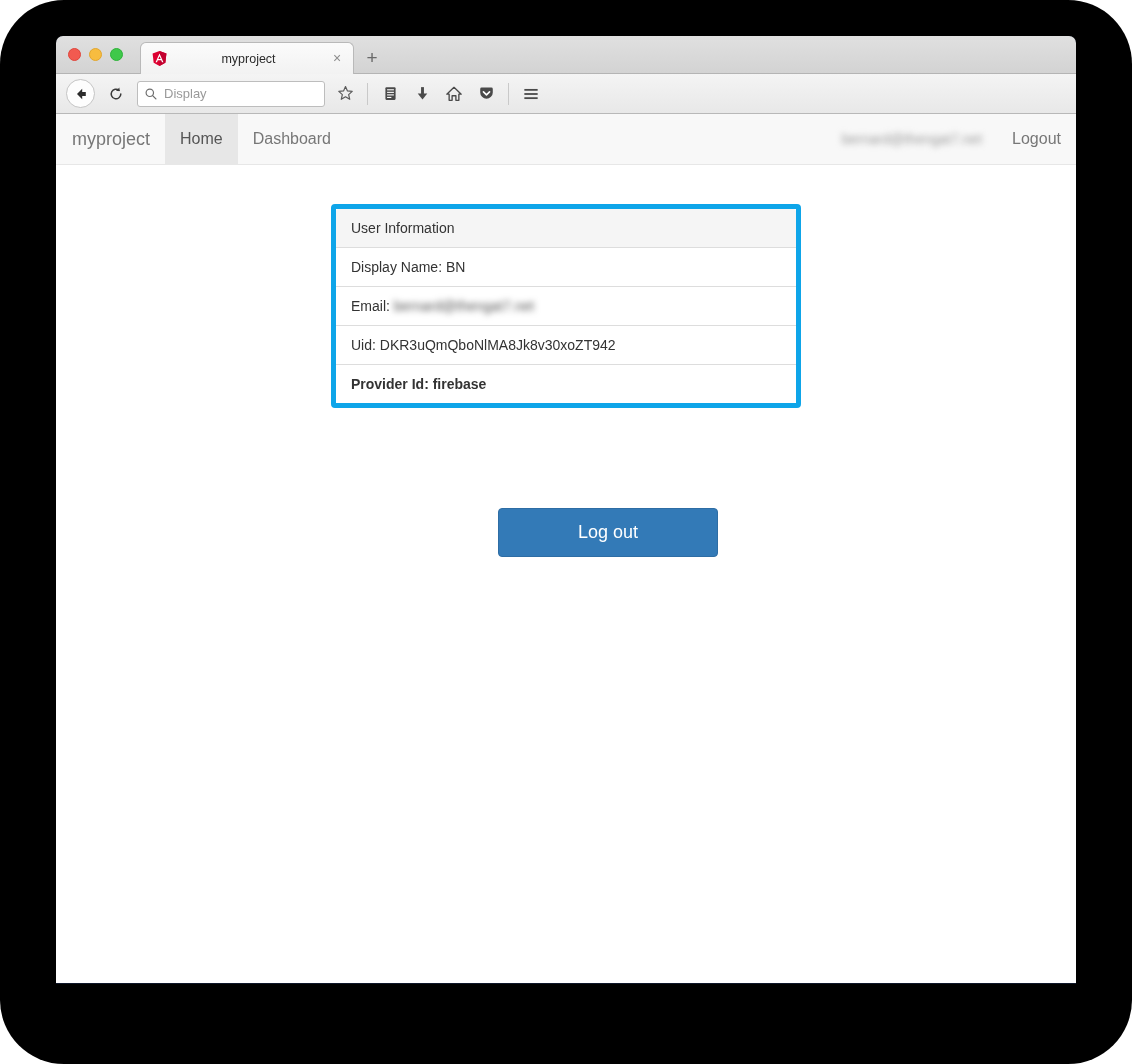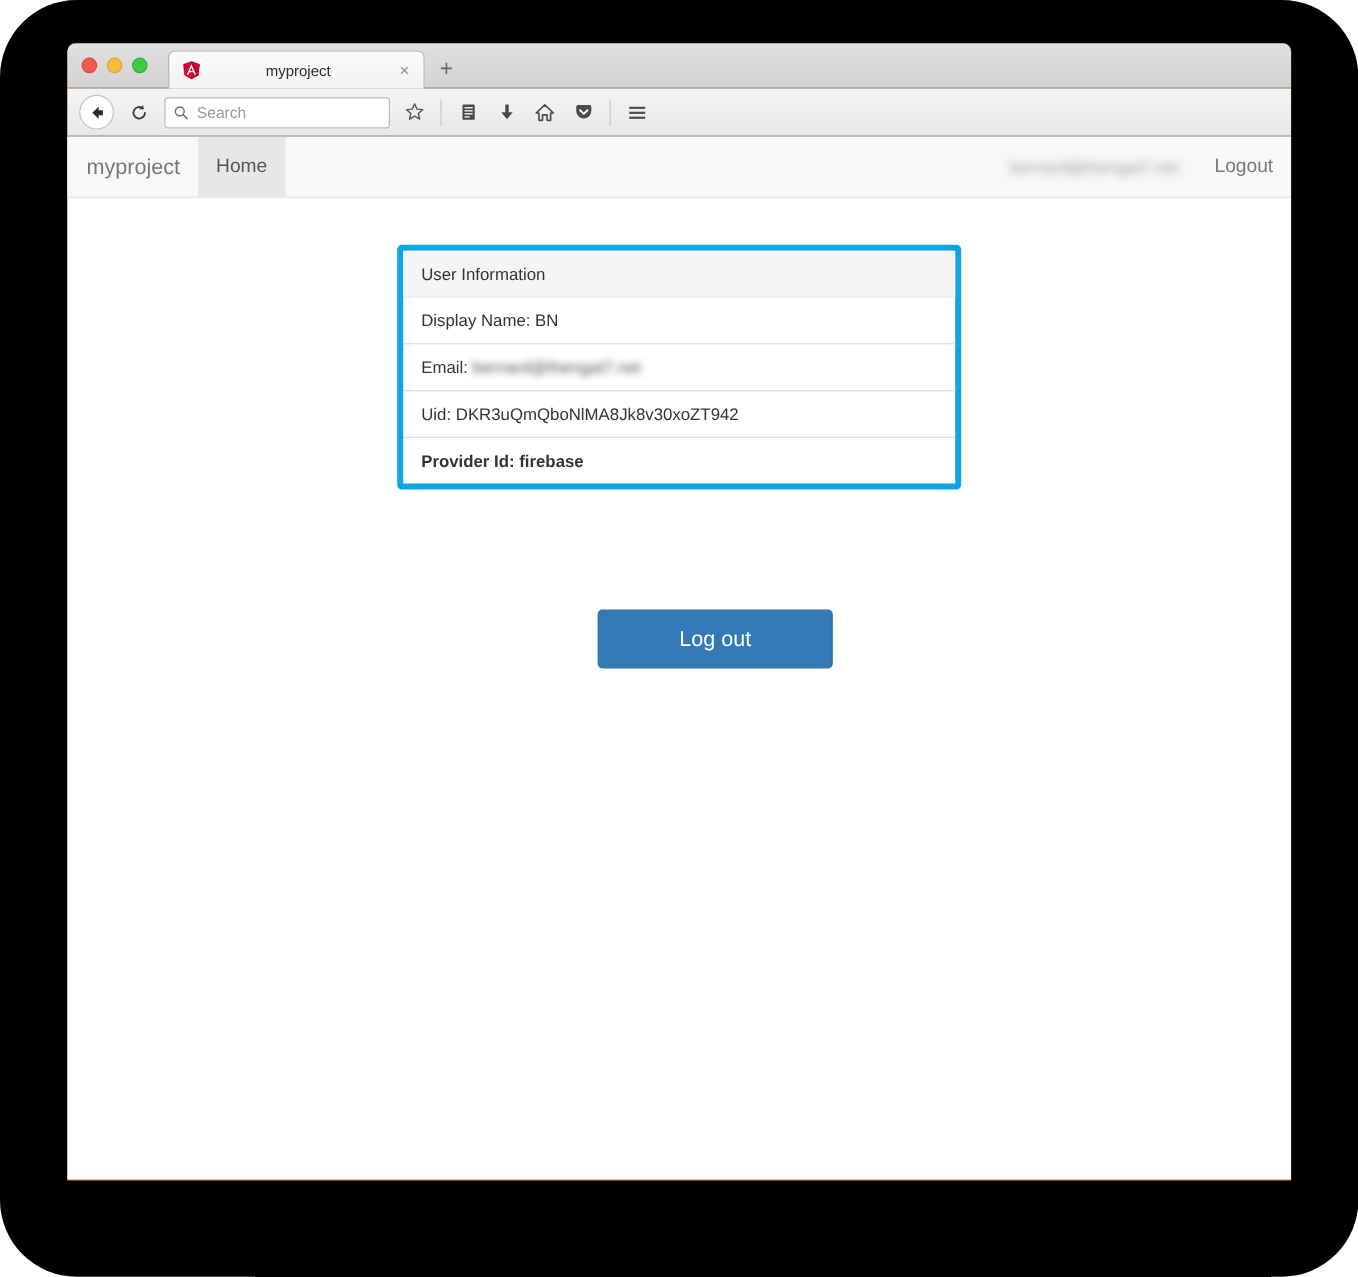--- a/index.html
+++ b/index.html
@@ -20,21 +20,21 @@
     background: #000000;
     border-radius: 64px;
   }
 
   
   #browser-window {
     position: absolute;
     left: 56px; top: 36px;
     width: 1020px;
     height: 948px;
-    background: #a16207;
+    background: #0f172a;
     border-radius: 7px 7px 0 0;
     overflow: hidden;
     box-shadow: 0 2px 10px rgba(0,0,0,.35);
   }
 
   
   #tab-strip {
     position: relative;
     height: 38px;
     background: linear-gradient(to bottom, #e0e0e0 0%, #d3d3d3 100%);
@@ -272,21 +272,21 @@
     filter: blur(3.2px);
     color: #555555;
     user-select: none;
     vertical-align: baseline;
   }
 
   
   #logout-button {
     position: absolute;
     left: 442px; top: 394px;
-    width: 196px; height: 49px;
+    width: 220px; height: 49px;
     background: #337ab7;
     border: 1px solid #2e6da4;
     border-radius: 4px;
     color: #ffffff;
     font-size: 18px;
     font-family: "Liberation Sans", sans-serif;
     cursor: pointer;
   }
 </style>
 </head>
@@ -334,21 +334,21 @@
         <path d="M16 10 a6 6 0 1 1 -2.1 -4.6" fill="none" stroke="#3a3a3a" stroke-width="1.9" stroke-linecap="round"></path>
         <path d="M14.3 1.9 L14.3 6.4 L9.9 6.4 Z" fill="#3a3a3a"></path>
       </svg>
     </div>
 
     <div id="search-bar">
       <svg viewBox="0 0 20 20" width="14" height="14">
         <circle cx="8.3" cy="8.3" r="5.3" fill="none" stroke="#6e6e6e" stroke-width="1.7"></circle>
         <path d="M12.3 12.3 L17 17" stroke="#6e6e6e" stroke-width="1.9" stroke-linecap="round"></path>
       </svg>
-      <span id="search-placeholder">Search</span>
+      <span id="search-placeholder">Display</span>
     </div>
 
     <span class="tool-icon">
       <svg viewBox="0 0 20 20" width="17" height="17">
         <path d="M10 1.8 L12.3 7 L17.9 7.5 L13.7 11.3 L15 16.8 L10 13.8 L5 16.8 L6.3 11.3 L2.1 7.5 L7.7 7 Z" fill="none" stroke="#5a5a5a" stroke-width="1.4" stroke-linejoin="round"></path>
       </svg>
     </span>
 
     <span id="toolbar-divider"></span>
 
@@ -391,20 +391,21 @@
         <rect x="2.6" y="13.6" width="14.8" height="2" fill="#4a4a4a"></rect>
       </svg>
     </span>
   </div>
 
   <div id="page-viewport">
 
     <div id="app-navbar">
       <div id="brand">myproject</div>
       <div class="nav-link active">Home</div>
+      <div class="nav-link">Dashboard</div>
 
       <div id="navbar-right">
         <div id="navbar-user">bernard@thengat7.net</div>
         <div class="nav-link">Logout</div>
       </div>
     </div>
 
     <div id="panel">
       <div id="panel-heading">User Information</div>
 

